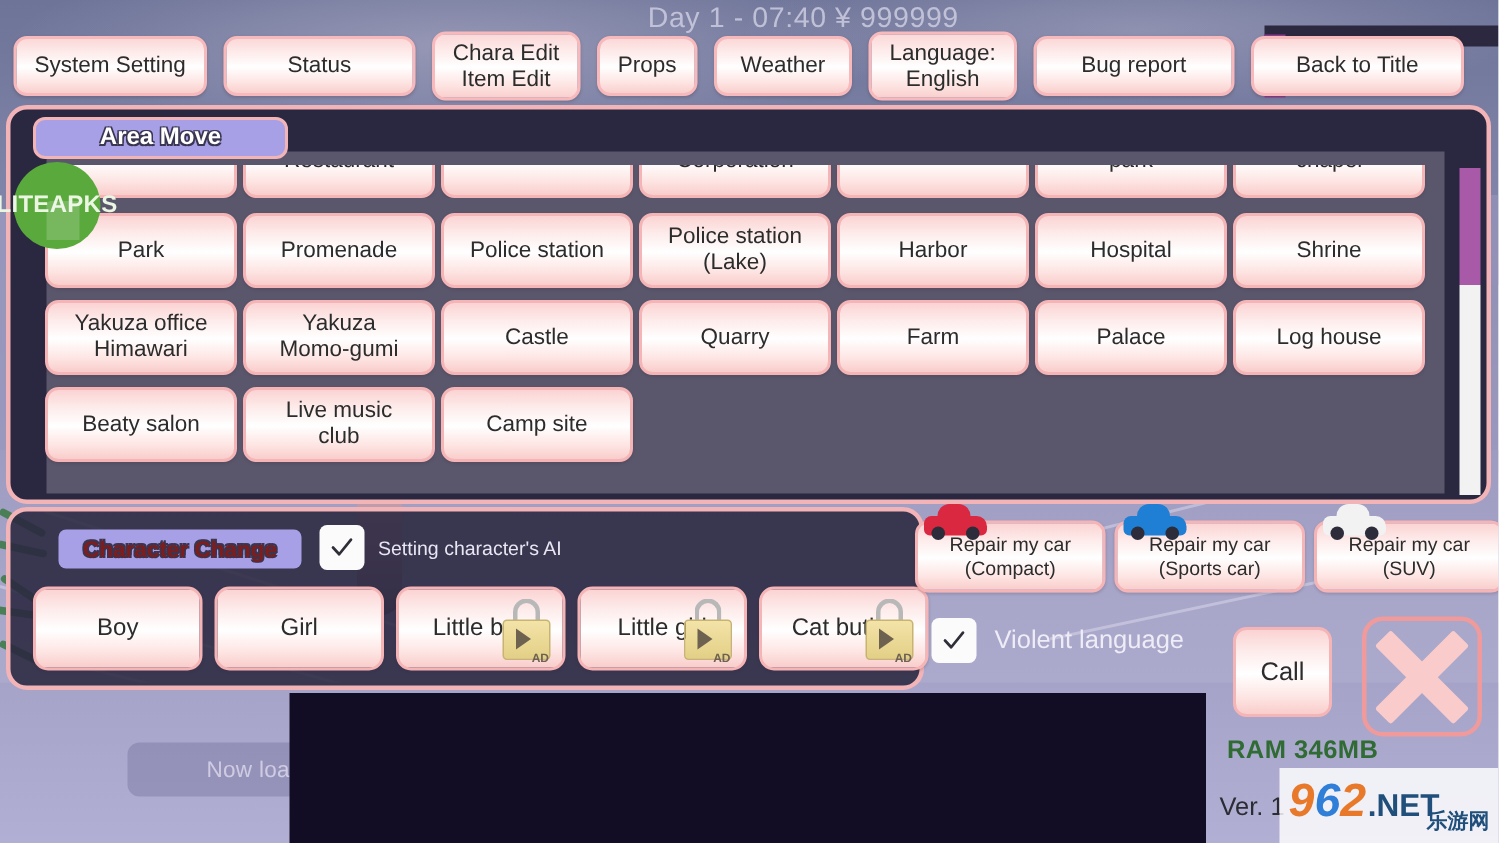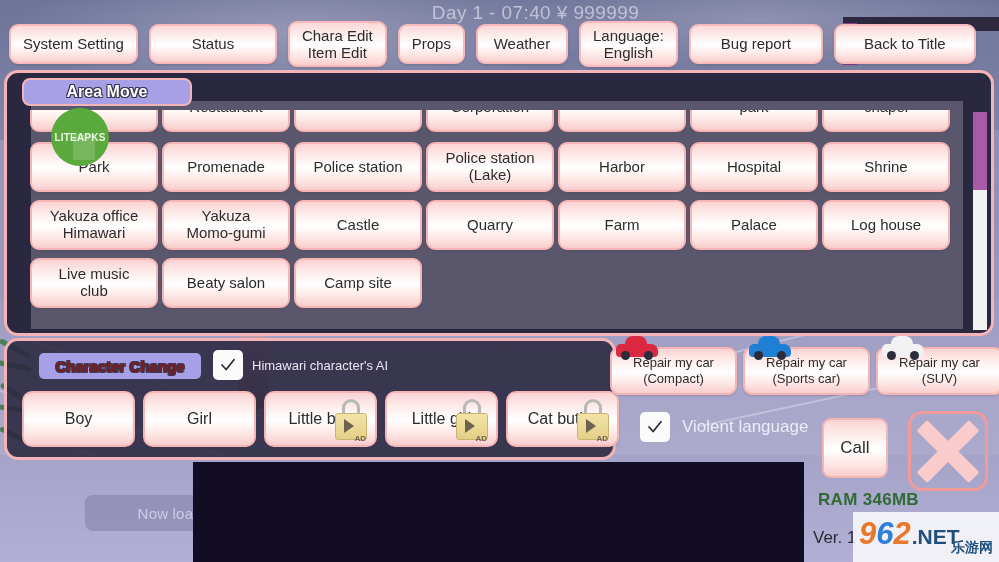--- a/index.html
+++ b/index.html
@@ -183,24 +183,23 @@
   }
   #scrollbar-top { position:absolute; left:0; top:0; width:14px; height: 78px; background:#a85aa8; }
   #scrollbar-thumb { position:absolute; left:0; top:78px; width:14px; height:140px; background:#f2f2f2; }
 
   
   #liteapks {
     position: absolute; left: 9px; top: 108px;
     width: 58px; height: 58px; border-radius: 50%;
     background: #59a93c;
     display:flex; align-items:center; justify-content:center;
-    color: #eaf6e2; font-size: 10px; font-weight: bold;
+    color: #eaf6e2; font-size: 16px; font-weight: bold;
     letter-spacing: .2px;
     z-index: 40;
-    margin-left: 42px;
   }
   #liteapks .leafmark {
     position:absolute; left: 22px; top: 26px; width: 22px; height: 26px;
     background: rgba(255,255,255,.18); border-radius: 3px 0 0 0;
   }
 
   
   #char-panel {
     position: absolute; left: 4px; top: 338px; width: 612px; height: 122px;
     background: rgba(42,39,64,.88);
@@ -297,21 +296,21 @@
     position:absolute; left: 0; top: 8px; width: 42px; height: 13px;
     border-radius: 5px 7px 4px 4px;
   }
   .car-icon .w1, .car-icon .w2 {
     position:absolute; bottom: -2px; width: 9px; height: 9px; border-radius:50%;
     background:#2c2c3a;
   }
   .car-icon .w1 { left: 5px; } .car-icon .w2 { right: 5px; }
 
   #violent-row {
-    position:absolute; left: 622px; top: 412px;
+    position:absolute; left: 603px; top: 412px;
     display:flex; align-items:center; gap: 12px; padding-left: 18px;
   }
   #violent-row .lbl { color:#eeecf6; font-size: 17px; }
 
   #call-btn {
     position:absolute; left: 822px; top: 418px;
     width: 66px; height: 60px;
     background: linear-gradient(180deg,#fbd3d3 0%, #fdeceb 26%, #ffffff 52%, #fde5e3 80%, #f9cdcb 100%);
     border: 2.5px solid #f5b5b7;
     border-radius: 9px;
@@ -439,23 +438,23 @@
     <div class="area-btn">Yakuza office
 Himawari</div>
     <div class="area-btn">Yakuza
 Momo-gumi</div>
     <div class="area-btn">Castle</div>
     <div class="area-btn">Quarry</div>
     <div class="area-btn">Farm</div>
     <div class="area-btn">Palace</div>
     <div class="area-btn">Log house</div>
 
+    <div class="area-btn">Beaty salon</div>
     <div class="area-btn">Live music
 club</div>
-    <div class="area-btn">Beaty salon</div>
     <div class="area-btn">Camp site</div>
   </div>
 
   <div id="scrollbar-track">
     <div id="scrollbar-top"></div>
     <div id="scrollbar-thumb"></div>
   </div>
 
   <div id="liteapks">
     <div class="leafmark"></div>
@@ -464,21 +463,21 @@
 
   <div id="char-panel">
     <div id="char-title">Character Change</div>
 
     <div id="ai-row">
       <div class="chk">
         <svg viewBox="0 0 24 24">
           <path d="M4 12 L9.5 18 L20 5" fill="none" stroke="#2f2f3a" stroke-width="2.4" stroke-linecap="round" stroke-linejoin="round"></path>
         </svg>
       </div>
-      <span class="lbl">Himawari character's AI</span>
+      <span class="lbl">Setting character's AI</span>
     </div>
 
     <div id="char-btns">
       <div class="char-btn">
         <span>Boy</span>
       </div>
       <div class="char-btn">
         <span>Girl</span>
       </div>
       <div class="char-btn">

